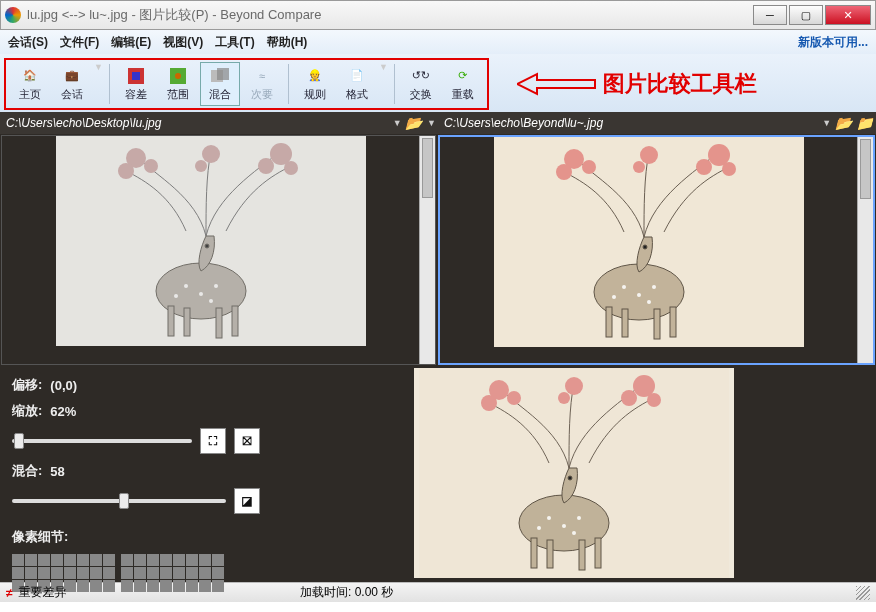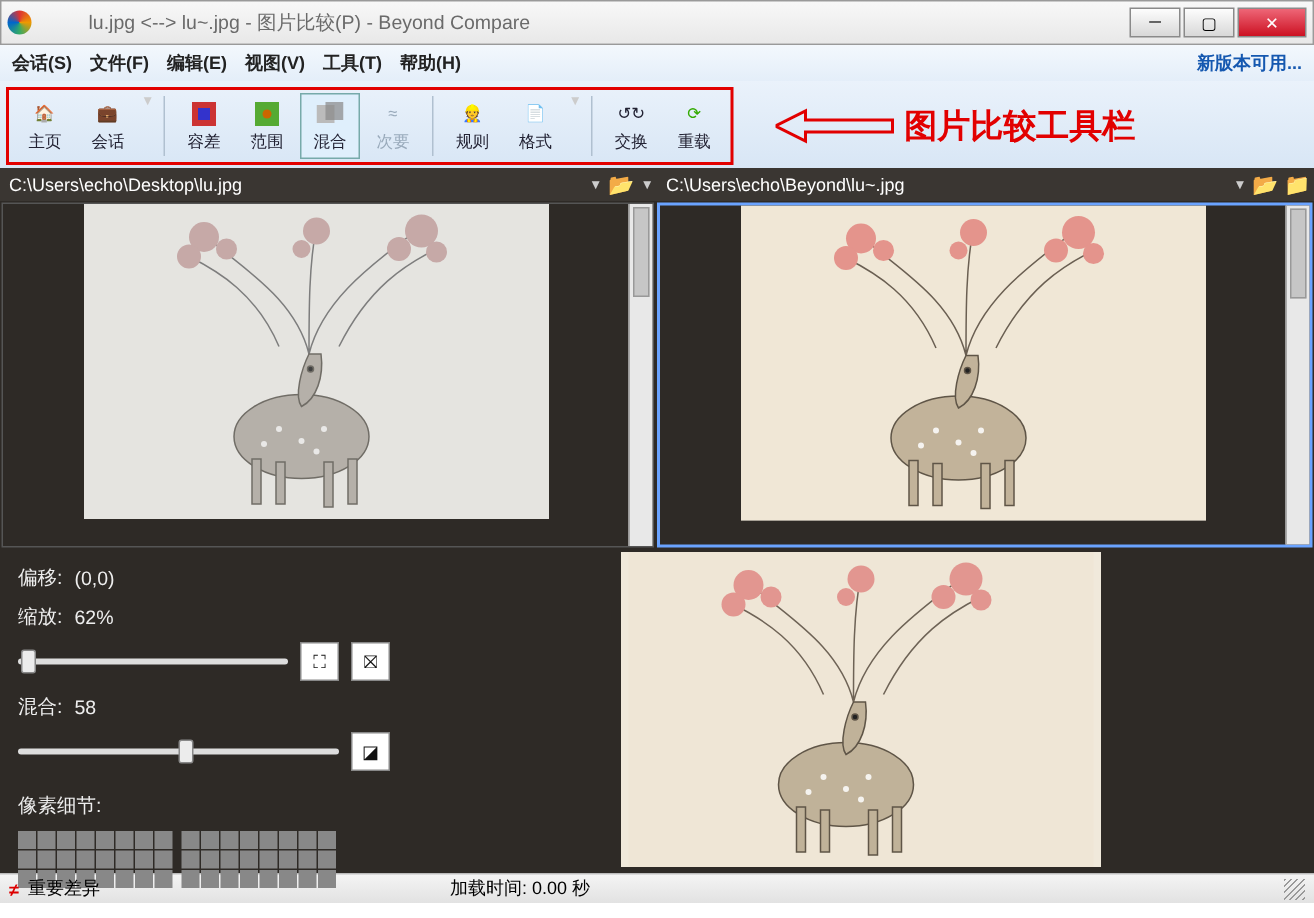--- a/index.html
+++ b/index.html
@@ -1,55 +1,55 @@
 <!DOCTYPE html>
 <html><head>
 <meta charset="utf-8">
 <style>
 * { box-sizing: border-box; margin: 0; padding: 0; font-family: "Microsoft YaHei", Arial, sans-serif; }
 body { width: 876px; height: 612px; background: #fff; overflow: hidden; font-size: 12px; }
 
 .titlebar { height: 30px; background: linear-gradient(#f8f8f8,#e8e8e8); border: 1px solid #9a9a9a; display: flex; align-items: center; padding: 0 4px; }
 .titlebar .icon { width: 16px; height: 16px; border-radius: 50%; background: conic-gradient(#d33,#e90,#3a6,#06c,#d33); margin-right: 6px; }
-.titlebar .title { flex: 1; color: #6a6a6a; font-size: 13px; margin-left: 32px; }
+.titlebar .title { flex: 1; color: #6a6a6a; font-size: 13px; }
 .winbtns { display: flex; gap: 2px; }
 .winbtn { width: 34px; height: 20px; border: 1px solid #8a8a8a; display: flex; align-items: center; justify-content: center; background: linear-gradient(#fdfdfd,#d8d8d8); font-size: 11px; }
 .winbtn.close { background: linear-gradient(#e67,#c12); color: #fff; width: 46px; }
 
 .menubar { height: 24px; background: linear-gradient(#f3f8fd,#e4eef9); display: flex; align-items: center; padding: 0 8px; gap: 12px;}
 .menubar span { color: #222; cursor: default; font-weight: bold; }
 .menubar .right { margin-left: auto; color: #1558b0; }
 
 .toolbar-wrap { background: linear-gradient(#eaf2fb,#d8e6f5); padding: 4px 4px 2px 4px; display:flex; align-items:center;}
 .toolbar { border: 2px solid #e20000; padding: 2px 4px; display: flex; align-items: flex-start; gap: 2px; }
 .tbtn { width: 40px; height: 44px; display: flex; flex-direction: column; align-items: center; justify-content: center; gap: 2px; color: #223; font-size: 11px; border: 1px solid transparent; }
 .tbtn.sel { border: 1px solid #7aa; background: #dfeffc; }
 .tbtn .ic { width: 20px; height: 18px; display:flex; align-items:center; justify-content:center; }
 .sep { width: 1px; height: 40px; background: #b0c0d0; margin: 2px 4px; }
 .arrow-anno { display:flex; align-items:center; margin-left: 28px;}
 .arrow-anno svg { margin-right: 6px;}
 .arrow-anno span { color:#e20000; font-size: 22px; font-weight: bold; }
 
-.pathbar { height: 22px; background: #3a3632; color: #fff; display: flex; align-items: center; }
+.pathbar { height: 22px; background: #3a3632; color: #fff; display: flex; align-items: center; font-style: italic; }
 .pathbar .half { flex: 1; display: flex; align-items: center; padding: 0 2px; gap: 4px;}
 .pathbar .path { flex: 1; background: #3a3632; color: #fff; font-size: 12px; padding: 0 4px; }
 .dd { color:#ccc; font-size:9px; }
 .folder { color:#f5c454; font-size:14px; }
 .folder.open { color:#f5c454; }
 
 .content { display: flex; height: 232px; background: #2e2a26; }
 .pane { flex: 1; position: relative; border: 1px solid #555; margin: 1px; display:flex; }
 .pane.right { border: 2px solid #6aa3ff; }
 .canvas { flex:1; display:flex; justify-content:center; align-items:flex-start; overflow:hidden; }
 .imgbox { background:#f0e9db; width: 310px; height: 210px; position:relative; margin-top:0;}
 .pane .scroll-v { width:16px; background:#e8e8e8; border-left:1px solid #aaa; position:relative;}
 .pane .scroll-v .thumb { position:absolute; left:2px; right:2px; top:2px; height:60px; background:#c6c6c6; border:1px solid #999;}
 .pane.left .imgbox { filter: grayscale(40%) brightness(1.05) contrast(0.85); background:#eceae3;}
 
-.lower { display:flex; height: 216px; background:#2e2a26; }
+.lower { display:flex; height: 216px; background:#2e2a26;font-weight:bold; }
 .controls { width: 272px; padding: 10px 12px; color:#eee; font-size: 13px; }
 .controls .row { display:flex; align-items:center; margin-bottom: 8px; gap:8px;}
 .slider { flex:1; height: 4px; background:#ddd; position:relative; border-radius:2px;}
 .slider .knob { position:absolute; top:-6px; width:10px; height:16px; background:#ececec; border:1px solid #888; border-radius:2px;}
 .sqbtn { width:26px; height:26px; background:#fff; border:1px solid #888; display:flex; align-items:center; justify-content:center; color:#111; font-size:12px;}
 .pixgrid { display:flex; gap:6px; margin-top:6px;}
 .grid { display:grid; grid-template-columns: repeat(8, 12px); grid-template-rows: repeat(3, 12px); gap:1px;}
 .grid div { background:#888; border: 0; }
 .grid.g2 div { background:#888; }
 .preview { flex:1; display:flex; justify-content:center; align-items:flex-start; padding-top:2px;}

